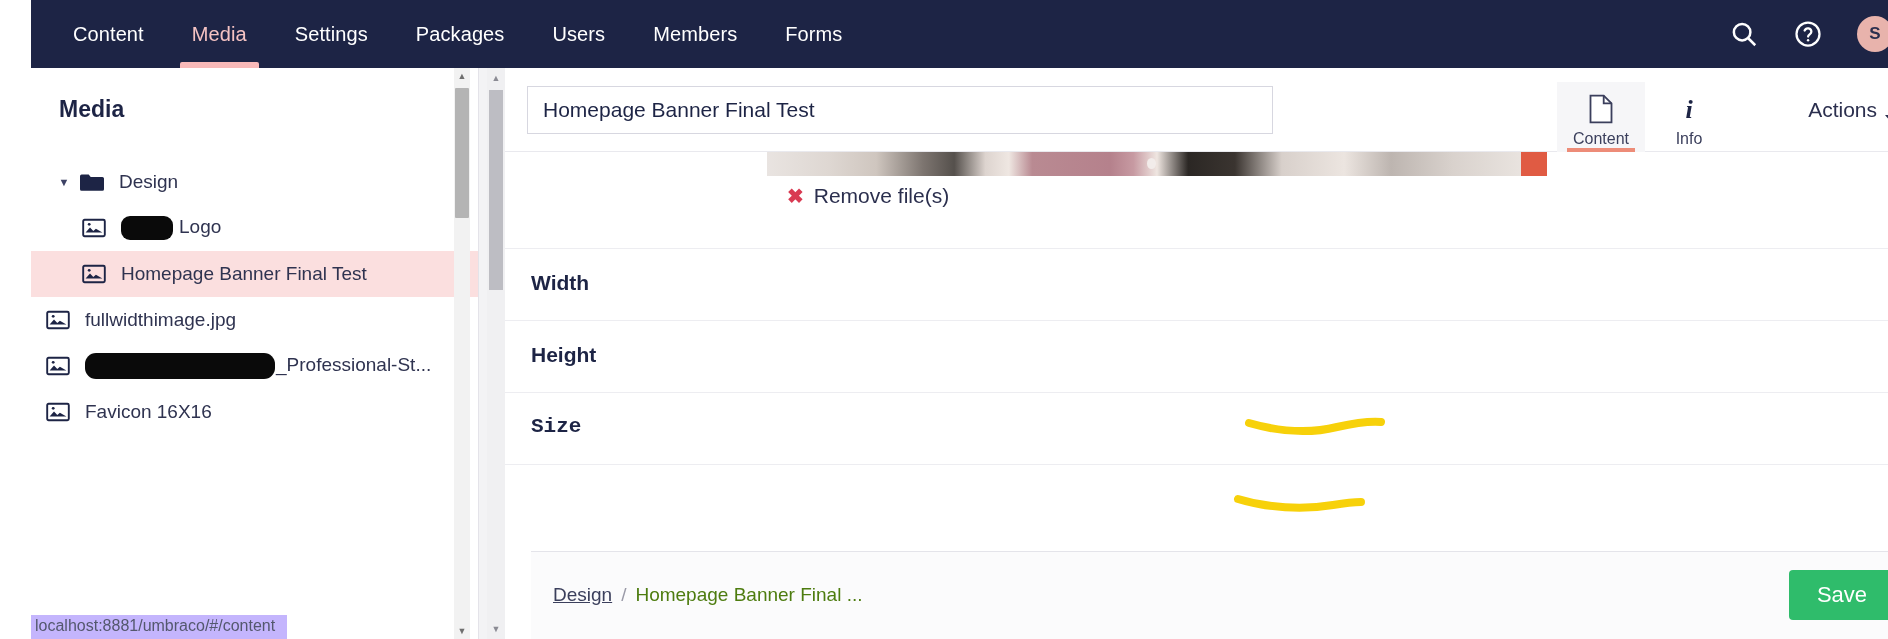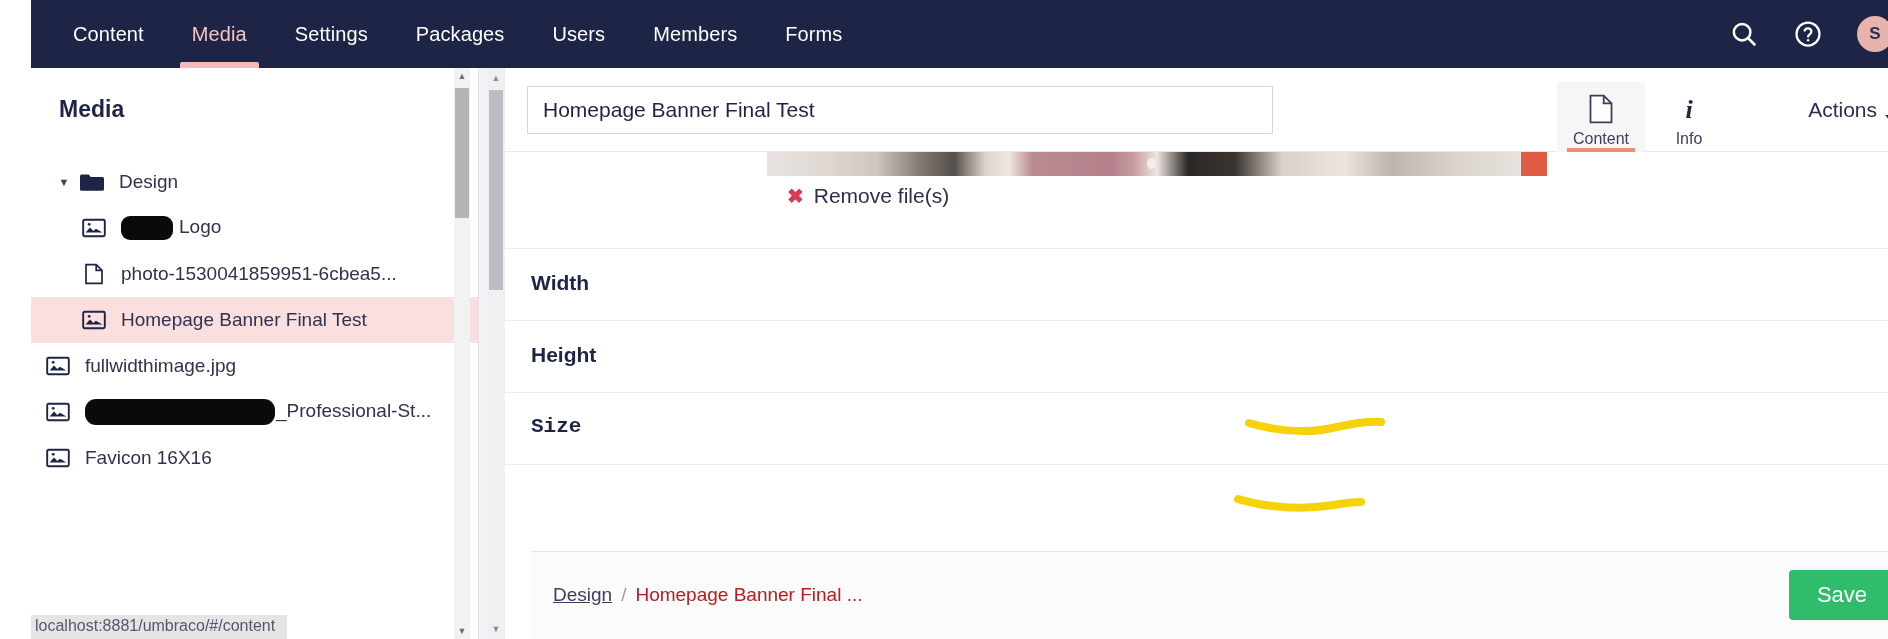--- a/index.html
+++ b/index.html
@@ -95,21 +95,21 @@
   }
   .sb-scroll .track-up { top: 0; }
   .sb-scroll .track-dn { bottom: 0; }
   .sb-scroll .thumb {
     position: absolute; left: 1px; top: 20px; width: 14px; height: 130px;
     background: #b4b4b4; border-radius: 1px;
   }
 
   .statusbar {
     position: absolute; left: 0; bottom: 0; height: 24px;
-    background: #e5e5e5; color: #54586e;
+    background: #c4b5fd; color: #54586e;
     font-size: 16px; padding: 2px 12px 0 4px;
     white-space: nowrap;
   }
 
   
   .main {
     position: absolute; left: 448px; top: 68px; width: 1440px; height: 571px;
     background: #f3f3f5;
   }
   .main-scroll-left {
@@ -228,21 +228,21 @@
     position: absolute; left: 26px; right: 0; bottom: 0; height: 88px;
     background: #fbfbfc; border-top: 1px solid #e4e4ea;
   }
   .breadcrumb {
     position: absolute; left: 22px; top: 32px;
     font-size: 19px; color: #3b3f5c;
     display: flex; align-items: center; gap: 9px;
   }
   .crumb-link { text-decoration: underline; cursor: pointer; color: #3b3f5c; }
   .crumb-sep { color: #9a9aa8; }
-  .crumb-cur { color: #b91c1c; }
+  .crumb-cur { color: #4d7c0f; }
   .save-btn {
     position: absolute; right: 24px; top: 18px;
     background: #2fbc6b; color: #fff;
     border: none; border-radius: 4px;
     width: 106px; height: 50px;
     font-size: 22px; cursor: pointer;
     font-family: Liberation Sans, sans-serif;
   }
 
   
@@ -324,29 +324,20 @@
               <rect x="1.2" y="1.8" width="21.6" height="16.4" rx="1.4" fill="none" stroke="#1d2445" stroke-width="1.9"></rect>
               <path d="M3.6 14.6l4.4-5 3.3 3.5 2.6-2.4 6.5 3.9z" fill="#1d2445"></path>
               <circle cx="7.2" cy="6.3" r="1.4" fill="#1d2445"></circle>
             </svg>
         </span>
         <span class="tree-label">
           <span class="redacted redact-sm">&nbsp;</span><span>Logo</span>
         </span>
       </div>
 
-      <div class="tree-row indent-2">
-        <span class="tree-icon">
-          <svg width="20" height="22" viewBox="0 0 20 22">
-              <path d="M2 1.6h10.2L18 7.3v13.1H2z" fill="none" stroke="#1d2445" stroke-width="1.7"></path>
-              <path d="M12.2 1.6V7.3H18" fill="none" stroke="#1d2445" stroke-width="1.7"></path>
-            </svg>
-        </span>
-        <span class="tree-label">photo-1530041859951-6cbea5...</span>
-      </div>
 
       <div class="tree-row indent-2 selected">
         <span class="tree-icon">
           <svg width="24" height="20" viewBox="0 0 24 20">
               <rect x="1.2" y="1.8" width="21.6" height="16.4" rx="1.4" fill="none" stroke="#1d2445" stroke-width="1.9"></rect>
               <path d="M3.6 14.6l4.4-5 3.3 3.5 2.6-2.4 6.5 3.9z" fill="#1d2445"></path>
               <circle cx="7.2" cy="6.3" r="1.4" fill="#1d2445"></circle>
             </svg>
         </span>
         <span class="tree-label">Homepage Banner Final Test</span>

